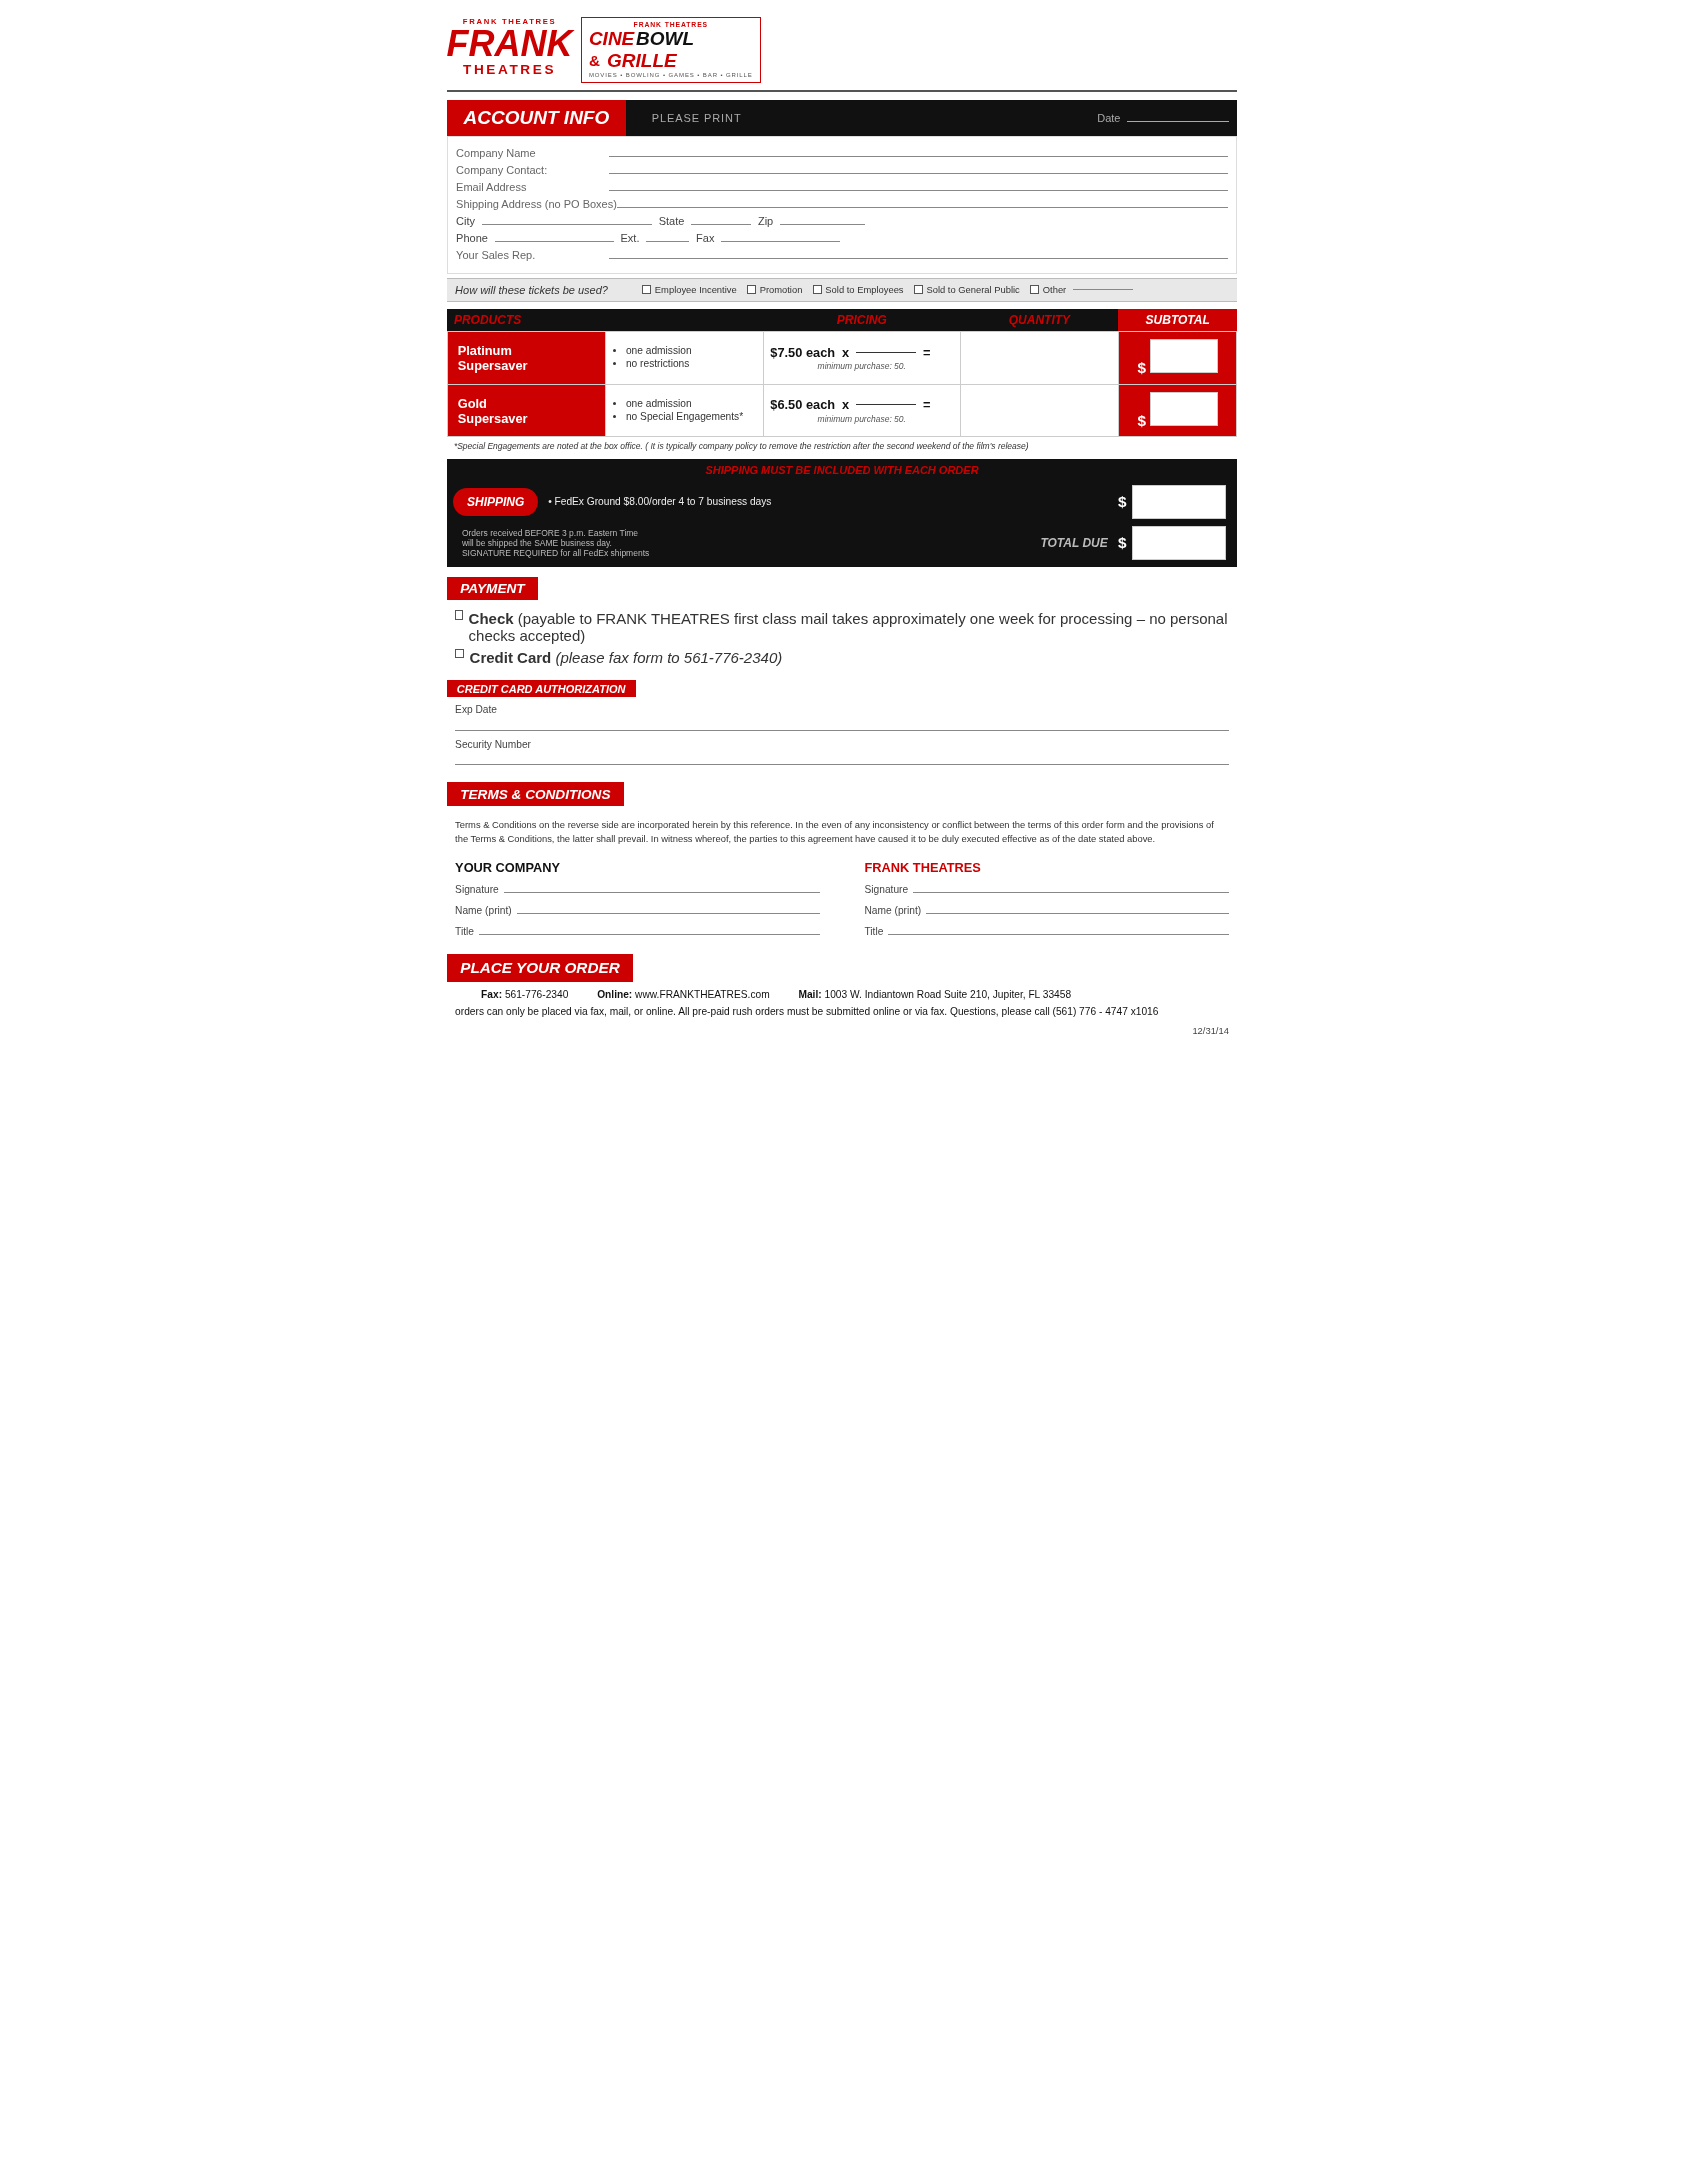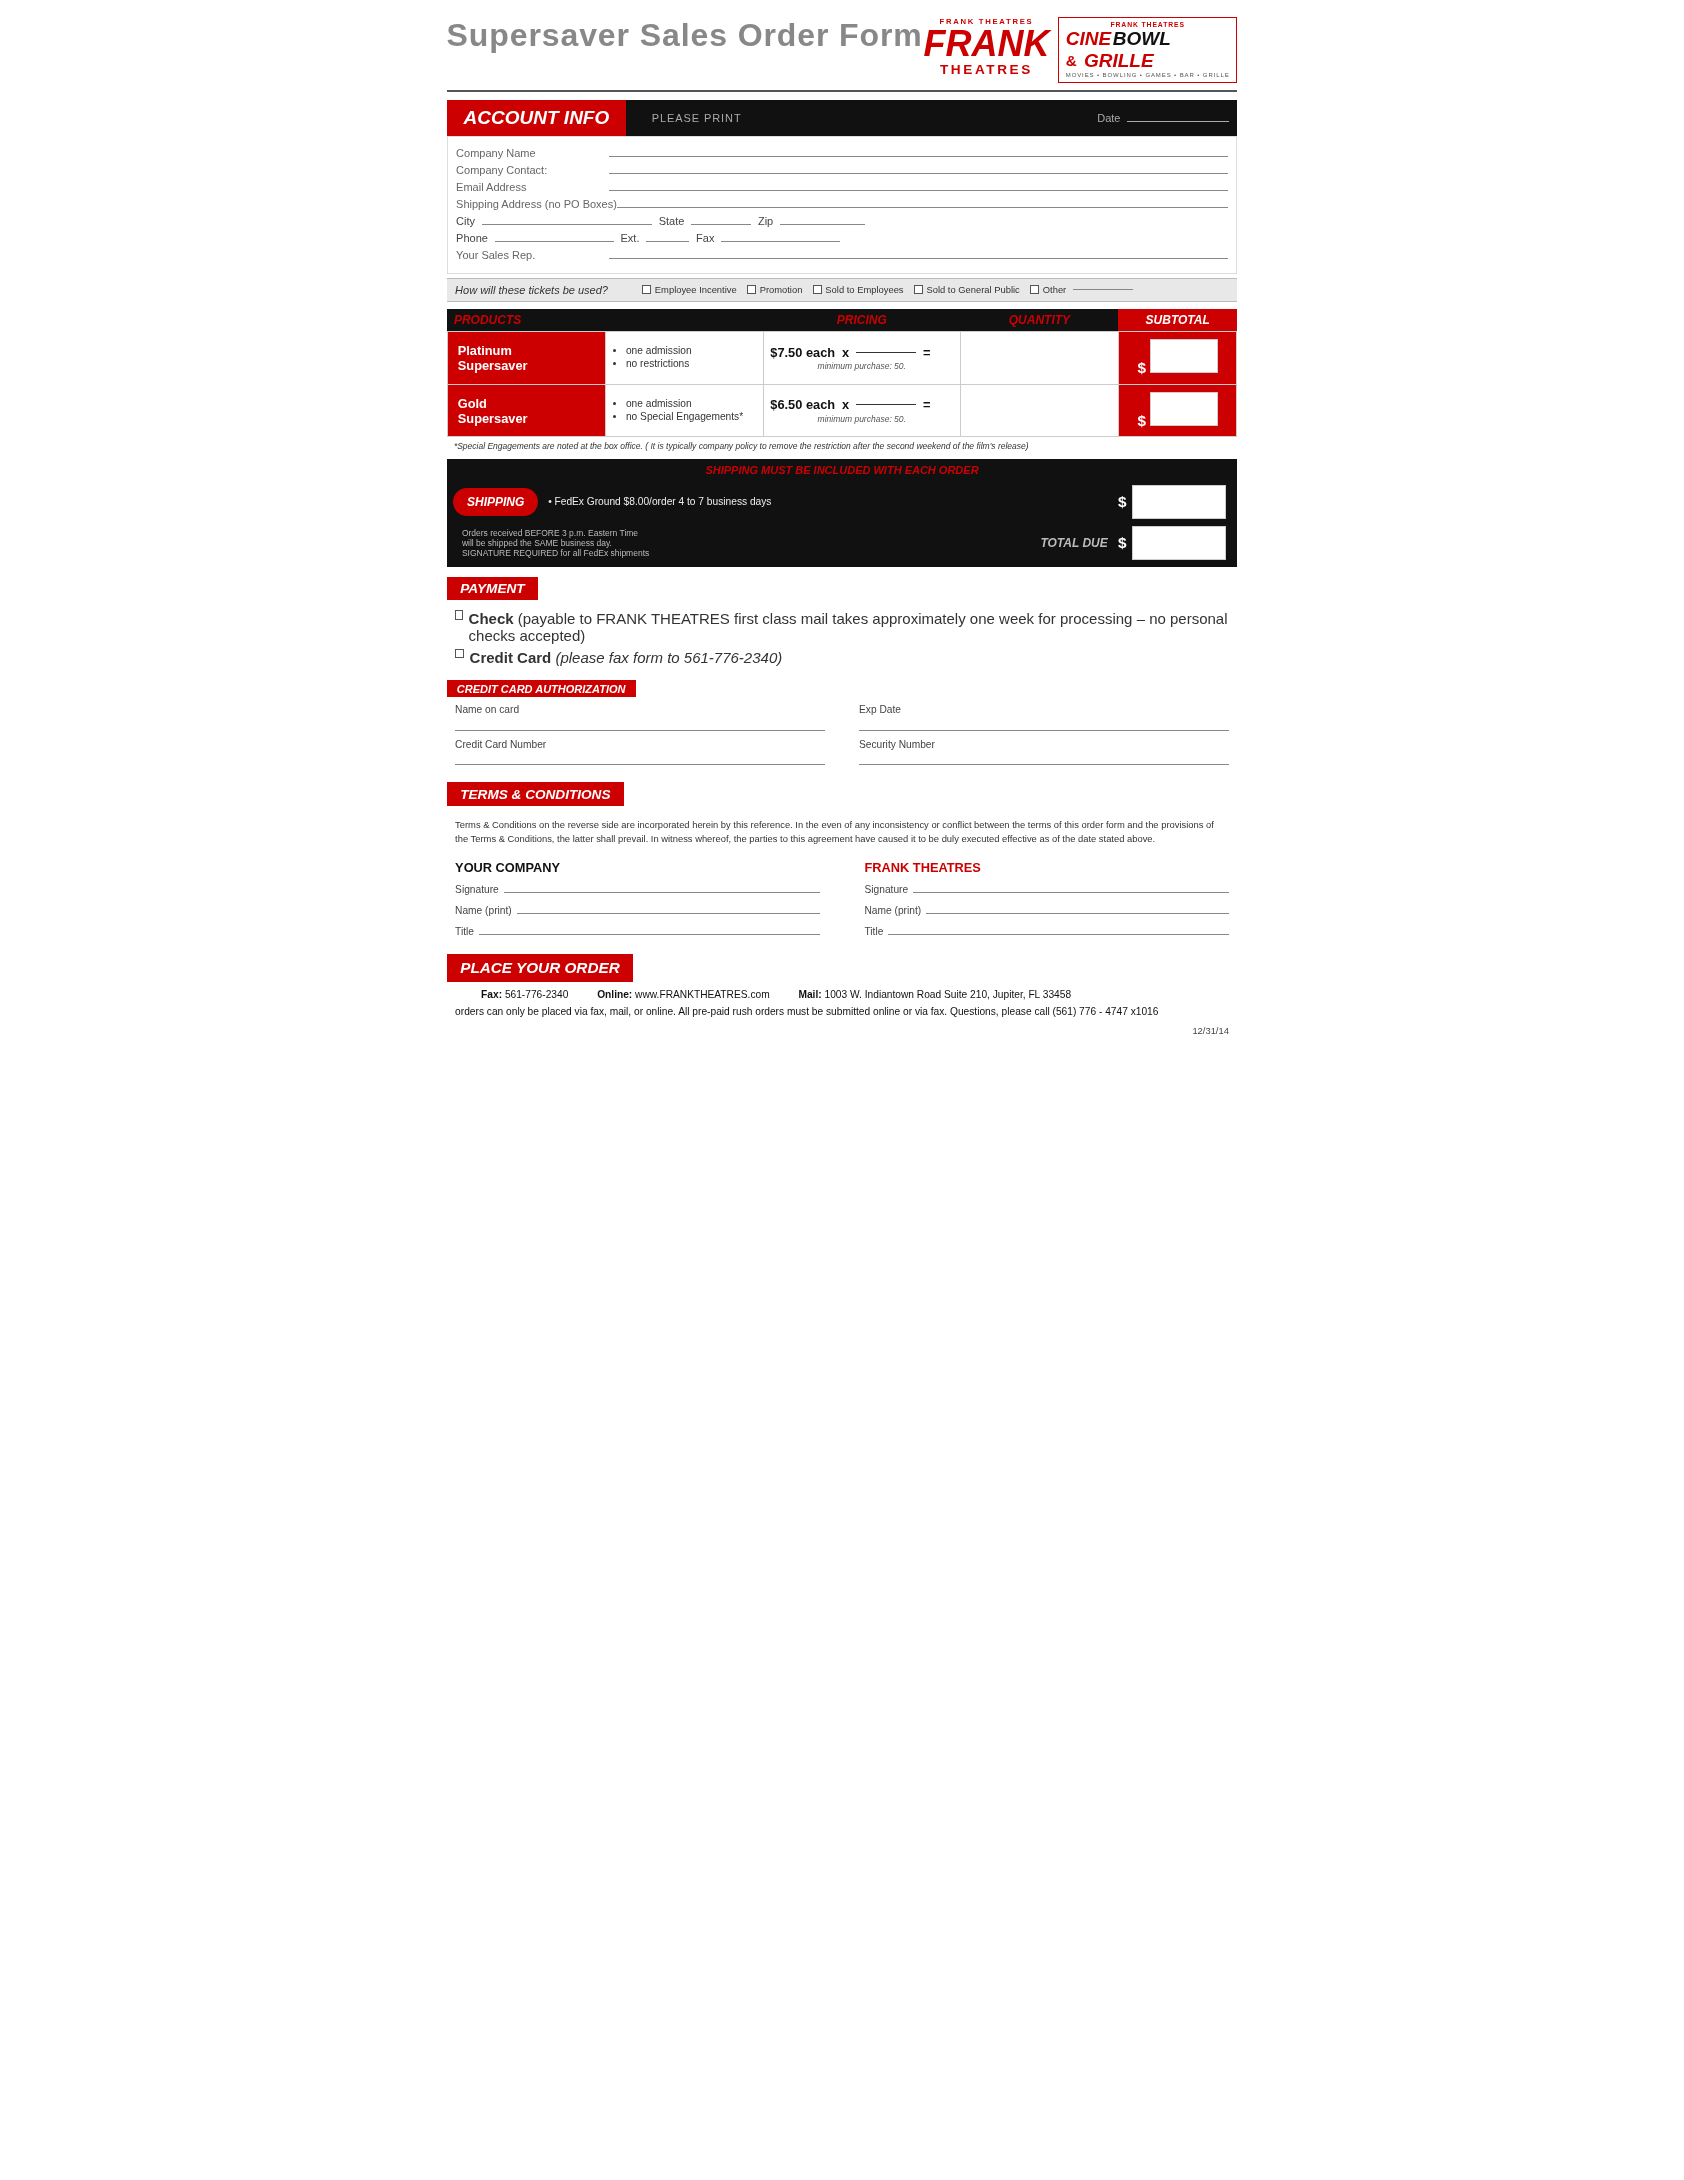--- a/index.html
+++ b/index.html
@@ -511,23 +511,20 @@
       font-size: 9.4px;
       color: #444;
       padding-right: 8.5px;
       margin-top: 3.4px;
     }
   </style>
 </head>
 <body>
 
 <div class="header">
-  <div>
-    <h1 class="header-title">Supersaver Sales Order Form</h1>
-  </div>
   <div class="header-logos">
     <div class="frank-logo">
       <div class="frank-top">FRANK THEATRES</div>
       <div class="frank-main">FRANK</div>
       <div class="frank-sub">THEATRES</div>
     </div>
     <div class="cinebowl-logo">
       <div class="cinebowl-top">FRANK THEATRES</div>
       <div class="cinebowl-main-line">
         <span class="cinebowl-cine">CINE</span>
@@ -715,26 +712,20 @@
       <span class="checkbox-box"></span>
       <span><span class="payment-bold">Credit Card</span> <span class="payment-italic">(please fax form to 561-776-2340)</span></span>
     </div>
   </div>
 </div>
 
 <div class="cc-section">
   <div class="cc-section-header">CREDIT CARD AUTHORIZATION</div>
   <div class="cc-fields">
     <div class="cc-field-group">
-      <span class="cc-label">Name on card</span>
-      <span class="cc-field-underline"></span>
-      <span class="cc-label">Credit Card Number</span>
-      <span class="cc-field-underline"></span>
-    </div>
-    <div class="cc-field-group">
       <span class="cc-label">Exp Date</span>
       <span class="cc-field-underline"></span>
       <span class="cc-label">Security Number</span>
       <span class="cc-field-underline"></span>
     </div>
   </div>
 </div>
 
 <div class="terms-section">
   <div class="section-header-red">TERMS &amp; CONDITIONS</div>

